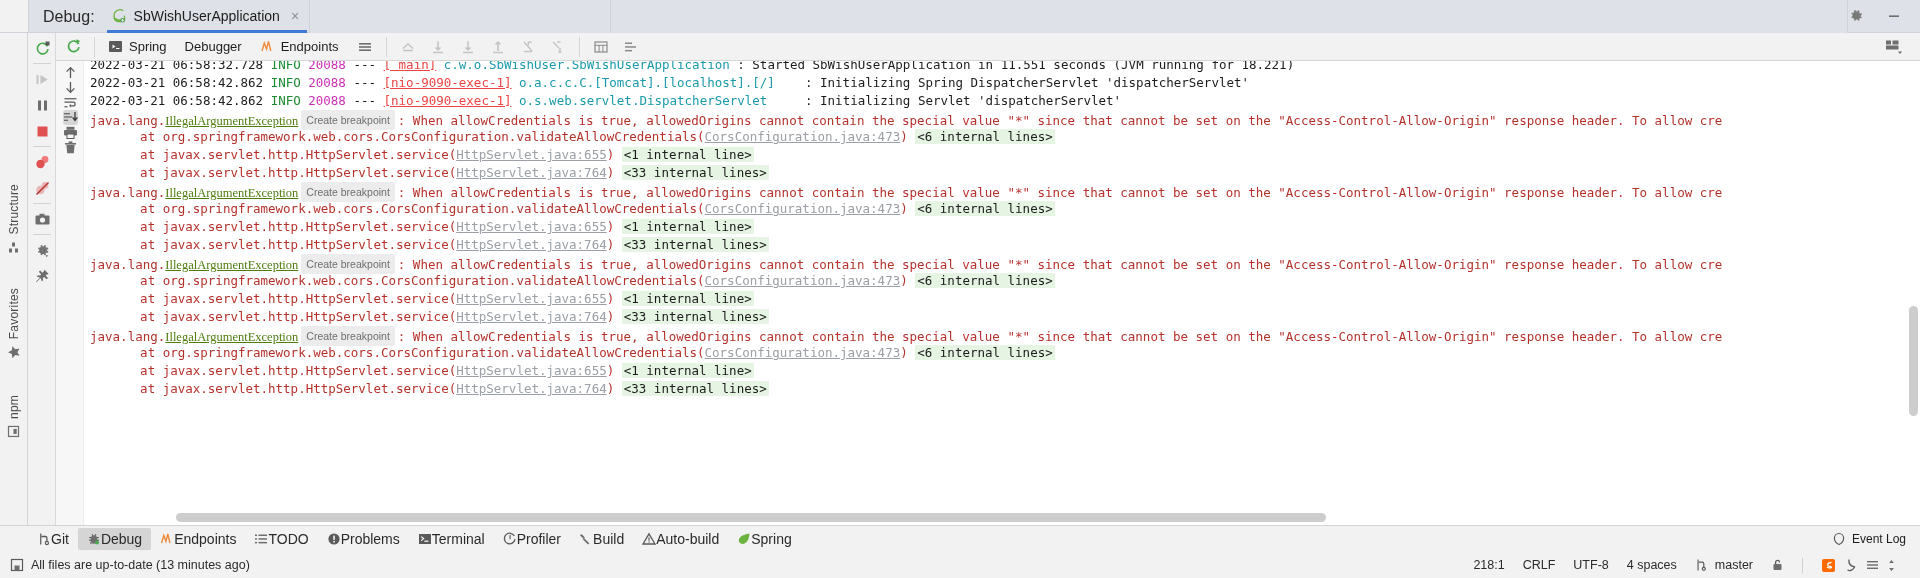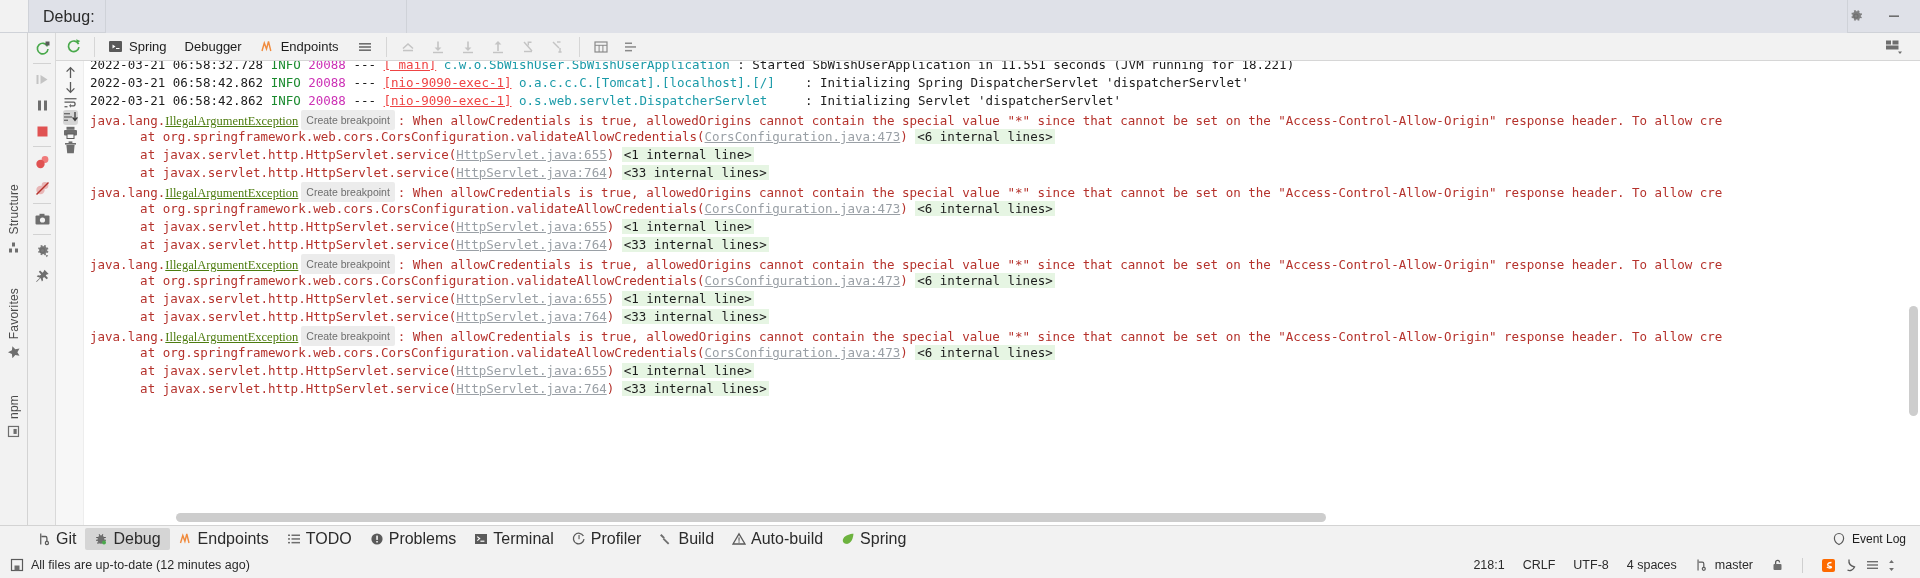--- a/index.html
+++ b/index.html
@@ -142,22 +142,22 @@
     background: #cdcdcd; border-radius: 5px;
   }
 
   
   .bottom-bar {
     position: absolute; left: 0; top: 525px; width: 1920px; height: 27px;
     background: #f2f2f2; border-top: 1px solid #d3d3d3;
     display: flex; align-items: center; padding-left: 28px;
   }
   .bb-item {
-    display: flex; align-items: center; gap: 5px; height: 22px;
-    padding: 0 9px; font-size: 16px; color: #2b2b2b; border-radius: 2px;
+    display: flex; align-items: center; height: 22px;
+    padding: 0 9px; font-size: 14px; color: #2b2b2b; border-radius: 2px;
     position: relative;
   }
   .bb-item.active { background: #d5d5d5; }
   .bb-right { margin-left: auto; display: flex; align-items: center; padding-right: 14px; gap: 6px; }
 
   
   .status-bar {
     position: absolute; left: 0; top: 552px; width: 1920px; height: 26px;
     background: #f2f2f2; display: flex; align-items: center;
     padding-left: 10px; font-size: 12.5px; color: #2b2b2b;
@@ -177,20 +177,32 @@
 </style>
 </head>
 <body>
 
 <div id="app">
 
   <div class="tw-header">
     <div class="left-pad"></div>
     <div class="hdr-sep"></div>
     <div class="tw-title">Debug:</div>
+    <div class="tab-run">
+      <span>
+        <svg width="16" height="16" viewBox="0 0 16 16">
+          <path d="M2.2 9.6c.3 2.6 2.6 4.6 5.3 4.6 2.4 0 4.4-1.5 5.1-3.6-1.4.9-3.3 1-5 .6-2-.5-4-1.1-5.4-1.6z" fill="#6db33f"></path>
+          <path d="M12.2 2.6a6 6 0 1 0 1.4 8.9c.5-1.5.1-3-.5-3.9" fill="none" stroke="#6db33f" stroke-width="1.3"></path>
+          <circle cx="11.6" cy="12.3" r="2.3" fill="#499c54"></circle>
+          <path d="M10.4 12.3h2.4M11.6 11.1v2.4" stroke="#fff" stroke-width="1"></path>
+        </svg>
+      </span>
+      <span class="label">SbWishUserApplication</span>
+      <span class="tab-close">×</span>
+    </div>
     <div class="hdr-sep"></div>
     <div class="hdr-gap-1"></div>
     <div class="hdr-sep"></div>
     <div class="hdr-gap-2"></div>
     <div class="hdr-sep"></div>
     <div class="hdr-right">
       <span>
         <svg width="16" height="16" viewBox="0 0 16 16">
           <path class="g1" d="M8 5.4A2.6 2.6 0 1 0 8 10.6 2.6 2.6 0 0 0 8 5.4zm0 4.1A1.5 1.5 0 1 1 8 6.5a1.5 1.5 0 0 1 0 3z"></path>
           <path class="g1" d="M14 9.1l-1.2-.3a4.9 4.9 0 0 0 0-1.6l1.2-.3-.5-1.8-1.2.4a4.9 4.9 0 0 0-1.1-1.1l.4-1.2L9.8 2l-.3 1.2a4.9 4.9 0 0 0-1.6 0L7.6 2l-1.8.5.4 1.2A4.9 4.9 0 0 0 5.1 4.9L3.9 4.5 3.4 6.3l1.2.3a4.9 4.9 0 0 0 0 1.6l-1.2.3.5 1.8 1.2-.4a4.9 4.9 0 0 0 1.1 1.1l-.4 1.2 1.8.5.3-1.2a4.9 4.9 0 0 0 1.6 0l.3 1.2 1.8-.5-.4-1.2a4.9 4.9 0 0 0 1.1-1.1l1.2.4.5-1.8z" opacity=".85"></path>
@@ -590,21 +602,21 @@
   </div>
 
   <div class="status-bar">
     <div class="sb-left">
       <span>
         <svg width="14" height="14" viewBox="0 0 14 14">
           <rect x="1.5" y="1.5" width="11" height="11" fill="none" stroke="#5a5a5a" stroke-width="1.2"></rect>
           <rect class="g1" x="4.5" y="7.5" width="5" height="5"></rect>
         </svg>
       </span>
-      <span>All files are up-to-date (12 minutes ago)</span>
+      <span>All files are up-to-date (13 minutes ago)</span>
     </div>
     <div class="sb-right">
       <span>218:1</span>
       <span>CRLF</span>
       <span>UTF-8</span>
       <span>4 spaces</span>
       <span class="grp">
         <span>
           <svg width="13" height="14" viewBox="0 0 13 14">
             <rect class="g1" x="2.4" y="1.5" width="1.3" height="11"></rect>

